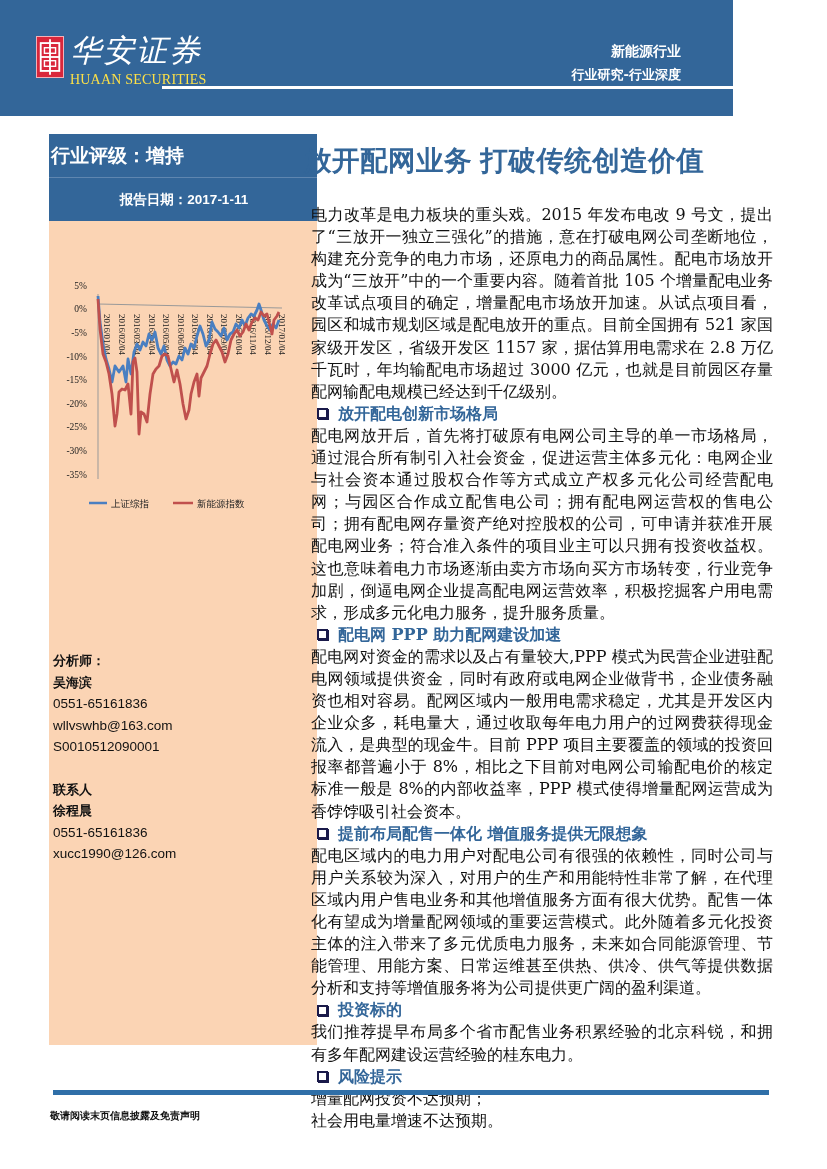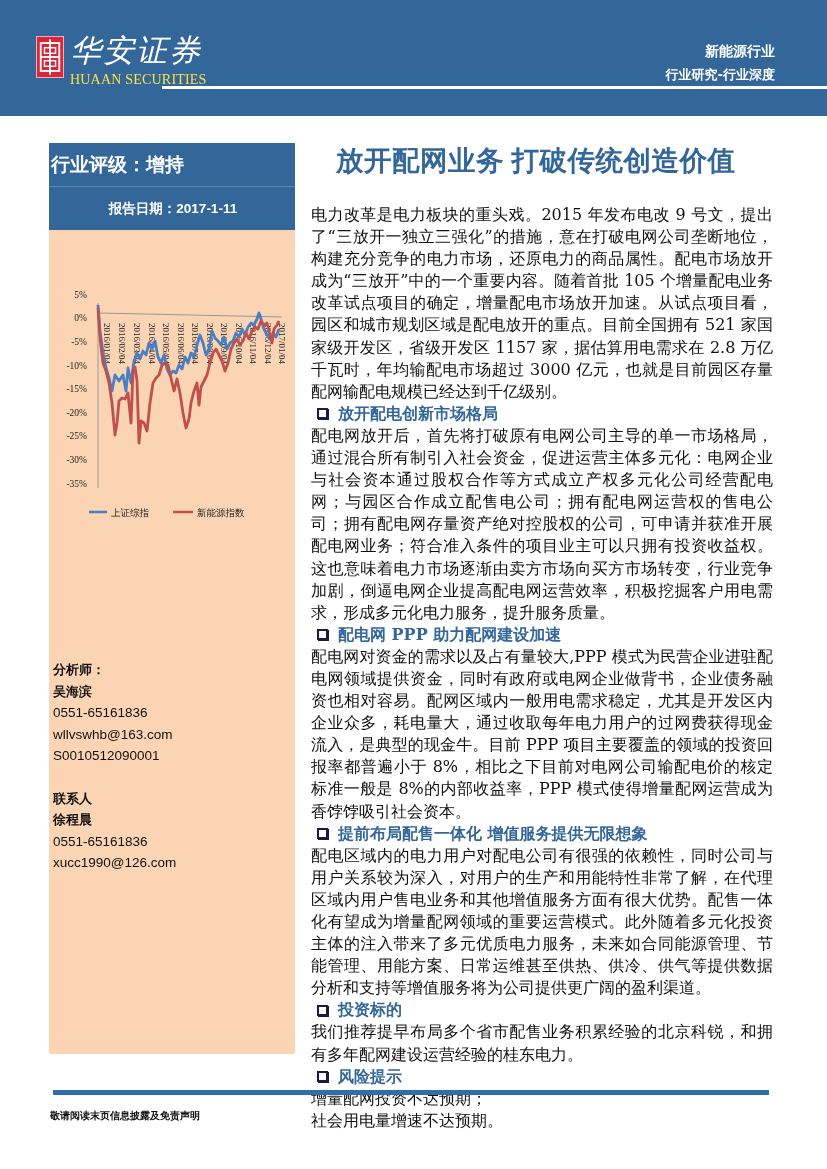--- a/index.html
+++ b/index.html
@@ -1,40 +1,40 @@
 <!DOCTYPE html>
 <html><head>
 <meta charset="utf-8">
 <style>
   * { box-sizing: border-box; margin: 0; padding: 0; }
   body { width: 827px; height: 1169px; background: #ffffff; position: relative; overflow: hidden;
          font-family: "DejaVu Serif", "Liberation Serif", serif; color: #111; }
-  .header { position: absolute; left: 0; top: 0; width: 827px; height: 116px; background: #336699; padding-left: 20px; }
+  .header { position: absolute; left: 0; top: 0; width: 733px; height: 116px; background: #336699; padding-left: 20px; }
   .logo-mark { position: absolute; left: 36px; top: 36px; width: 28px; height: 42px; background: #d9263b; border: 1px solid #f4b0b8; }
   .logo-mark svg { width: 100%; height: 100%; }
   .logo-cn { position: absolute; left: 70px; top: 30px; color: #fff; font-size: 31px; font-family: "DejaVu Serif", serif; font-style: italic; letter-spacing: 2px; }
   .logo-en { position: absolute; left: 70px; top: 72px; color: #fde047; font-size: 14px; font-family: Liberation Serif, serif; letter-spacing: 0.2px; }
   .header-line { position: absolute; left: 162px; top: 86px; width: 665px; height: 3px; background: #fff; }
   .header-sub1 { position: absolute; right: 52px; top: 43px; color: #fff; font-size: 14px; font-weight: bold; font-family: "DejaVu Sans", sans-serif; }
   .header-sub2 { position: absolute; right: 52px; top: 66px; color: #fff; font-size: 13px; font-weight: bold; font-family: "DejaVu Sans", sans-serif; }
 
-  .sidebar { position: absolute; left: 49px; top: 143px; width: 246px; height: 911px; background: #fbd4b4; }
+  .sidebar { position: absolute; left: 49px; top: 134px; width: 268px; height: 911px; background: #fbd4b4; }
   .rating-box { background: #336699; height: 44px; border-bottom: 1px solid #5f86b0; padding: 9px 0 0 2px; }
   .rating-text { color: #fff; font-size: 19px; font-weight: bold; }
   .date-box { background: #336699; height: 43px; padding: 11px 0 0 2px; text-align: center; }
   .date-text { color: #fff; font-size: 13.5px; font-weight: bold; }
   .date-text .num { font-family: "Liberation Sans", sans-serif; }
   .chart-area { position: absolute; left: 0; top: 140px; width: 246px; height: 240px; }
   .chart-area svg { width: 100%; height: 100%; }
   .contacts { position: absolute; left: 4px; top: 516px; font-size: 13px; line-height: 21.5px; }
   .contacts .bold { font-weight: bold; font-family: "DejaVu Serif", serif; }
   .contacts .sans { font-family: "Liberation Sans", sans-serif; font-size: 13.5px; }
   .contacts .gap { height: 21px; }
 
-  .title { position: absolute; left: 336px; top: 143px; color: #336699; font-size: 27.5px; font-weight: bold; font-family: Liberation Serif, serif; letter-spacing: 0.5px; text-align: center; }
+  .title { position: absolute; left: 304px; top: 143px; color: #336699; font-size: 27.5px; font-weight: bold; font-family: Liberation Sans, sans-serif; letter-spacing: 0.5px; text-align: center; }
   .content { position: absolute; left: 311px; top: 204px; width: 462px; font-size: 16px; line-height: 22.1px; text-align: justify; }
   .content p { margin: 0; }
   .section-head { color: #336699; font-weight: bold; padding-left: 6px; display: flex; align-items: center; }
   .section-head .box { display: inline-block; width: 11px; height: 11px; border: 2px solid #1a1a4a; margin-right: 10px; box-shadow: 1px 1px 0 #1a1a4a; }
 
   .footer-line { position: absolute; left: 53px; top: 1090px; width: 716px; height: 5px; background: #2f6fa8; }
   .footer-text { position: absolute; left: 50px; top: 1109px; font-size: 10px; font-weight: bold; font-family: "DejaVu Serif", serif; }
 </style>
 </head>
 <body>

